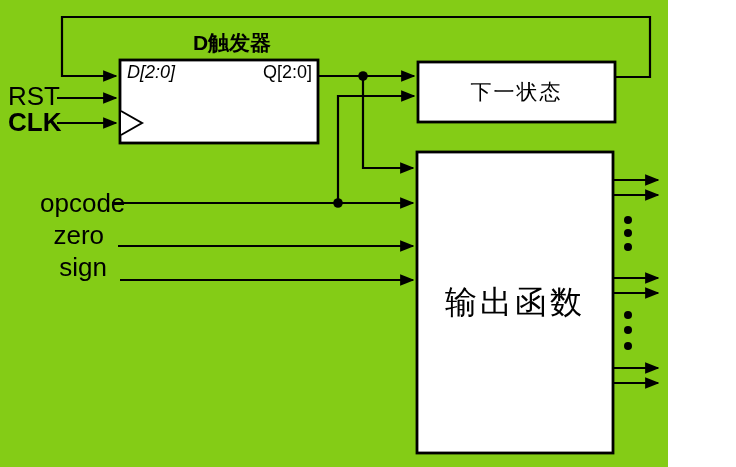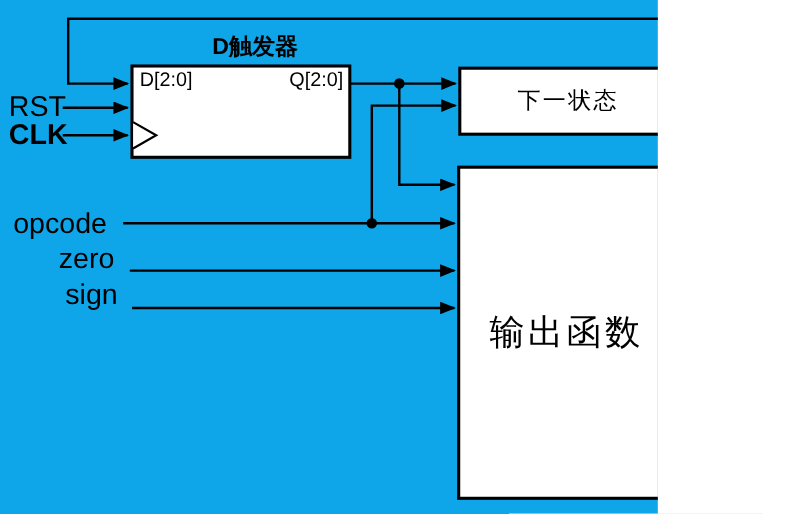--- a/index.html
+++ b/index.html
@@ -1,38 +1,38 @@
 <!DOCTYPE html>
 <html><head>
 <meta charset="utf-8">
 <style>
   html, body { margin: 0; padding: 0; background: #ffffff; }
   .stage {
     position: relative;
-    width: 598px;
+    width: 668px;
     height: 467px;
-    background: #0ea5e9;
+    background: #84cc16;
     font-family: "Liberation Sans", sans-serif;
     color: #000;
     overflow: hidden;
   }
   svg.layer { position: absolute; left: 0; top: 0; }
   .lbl { position: absolute; white-space: nowrap; line-height: 1.1; }
   .sig { font-size: 26px; }
   .ralign { text-align: right; }
   .port { font-size: 18px; }
   .dff-title {
     left: 133px; top: 31px; width: 198px;
     font-size: 21px; font-weight: bold; text-align: center;
   }
-  .port-d { left: 127px; top: 63px; }
+  .port-d { left: 127px; top: 63px; font-style: italic; }
   .port-q { left: 240px; top: 63px; width: 72px; text-align: right; }
   .rst { left: 8px;  top: 82px; }
   .clk { left: 8px;  top: 108px; font-weight: bold; }
-  .opcode { left: 12px; top: 189px; width: 76px; }
+  .opcode { left: 40px; top: 189px; width: 76px; }
   .zero   { left: 28px; top: 221px; width: 76px; }
   .sign   { left: 31px; top: 253px; width: 76px; }
   .next-state {
     left: 418px; top: 62px; width: 197px; height: 60px;
     display: flex; align-items: center; justify-content: center;
     font-size: 21px; letter-spacing: 2px;
   }
   .output-function {
     left: 417px; top: 152px; width: 196px; height: 301px;
     display: flex; align-items: center; justify-content: center;

